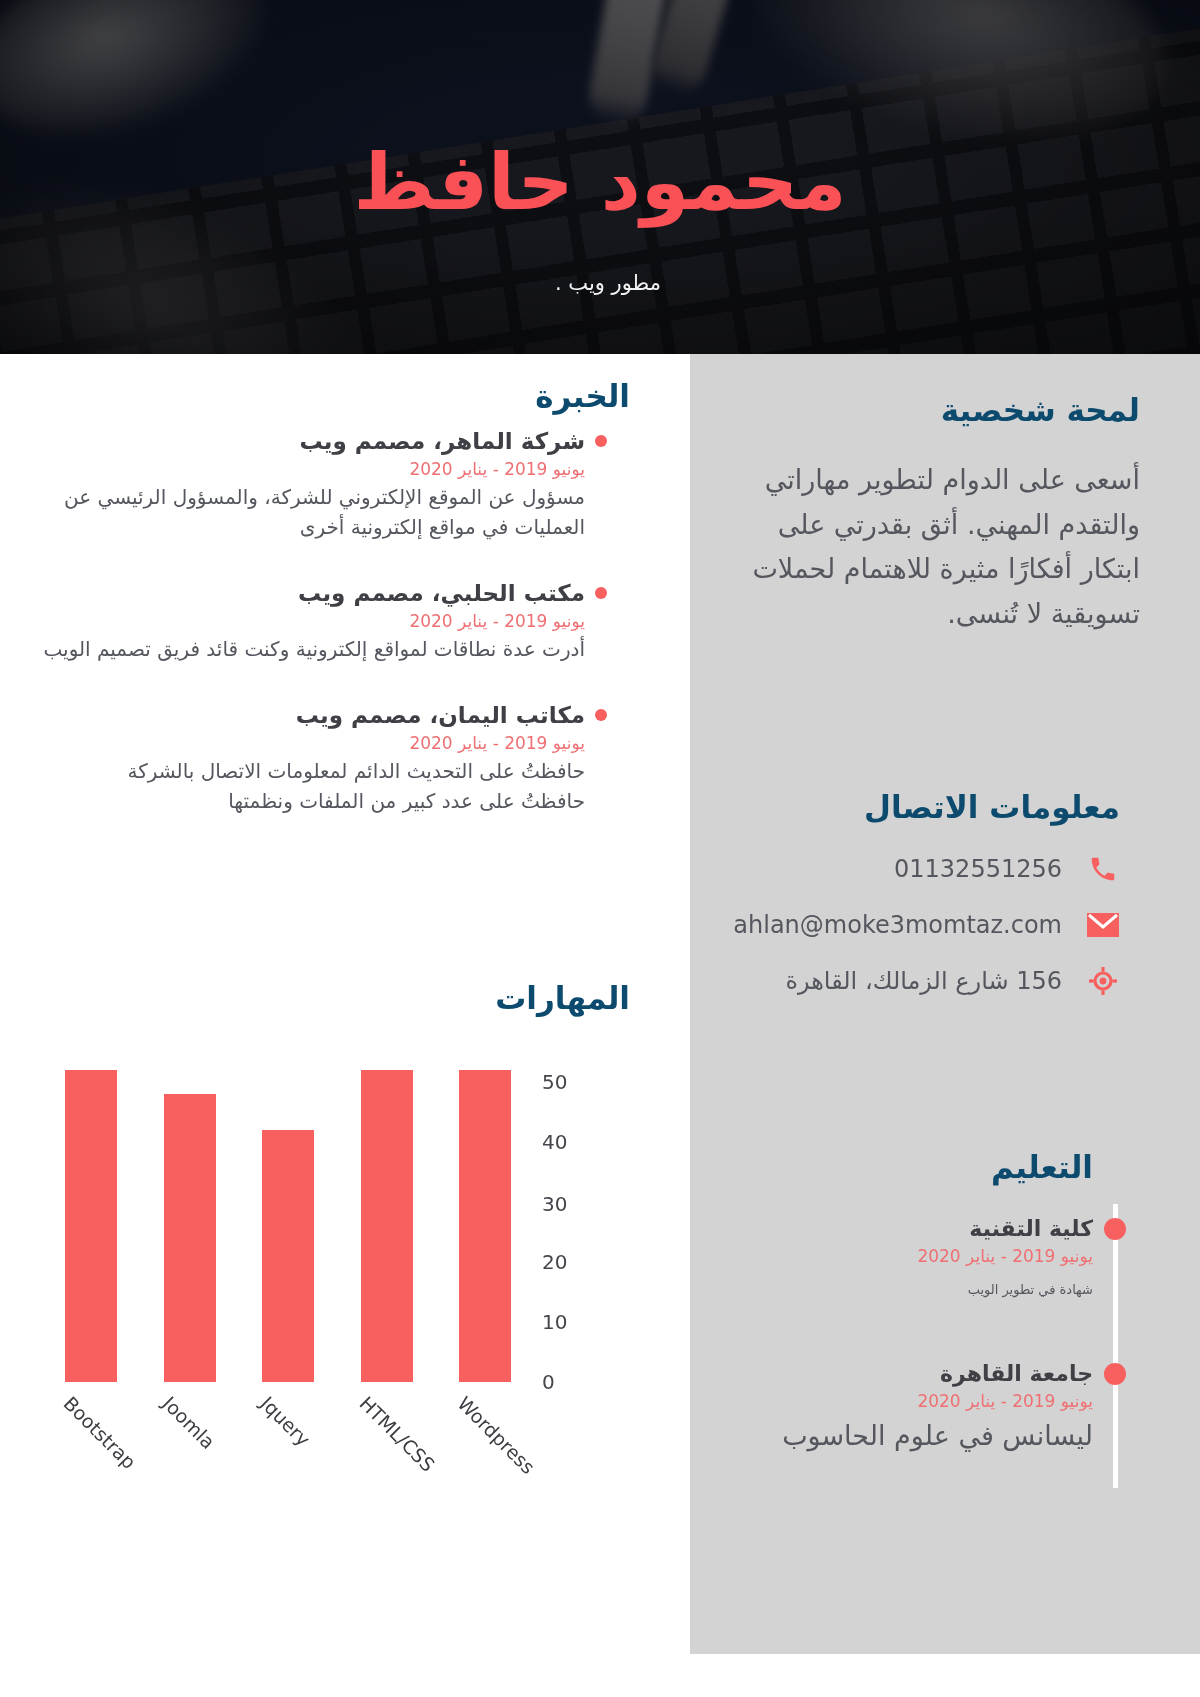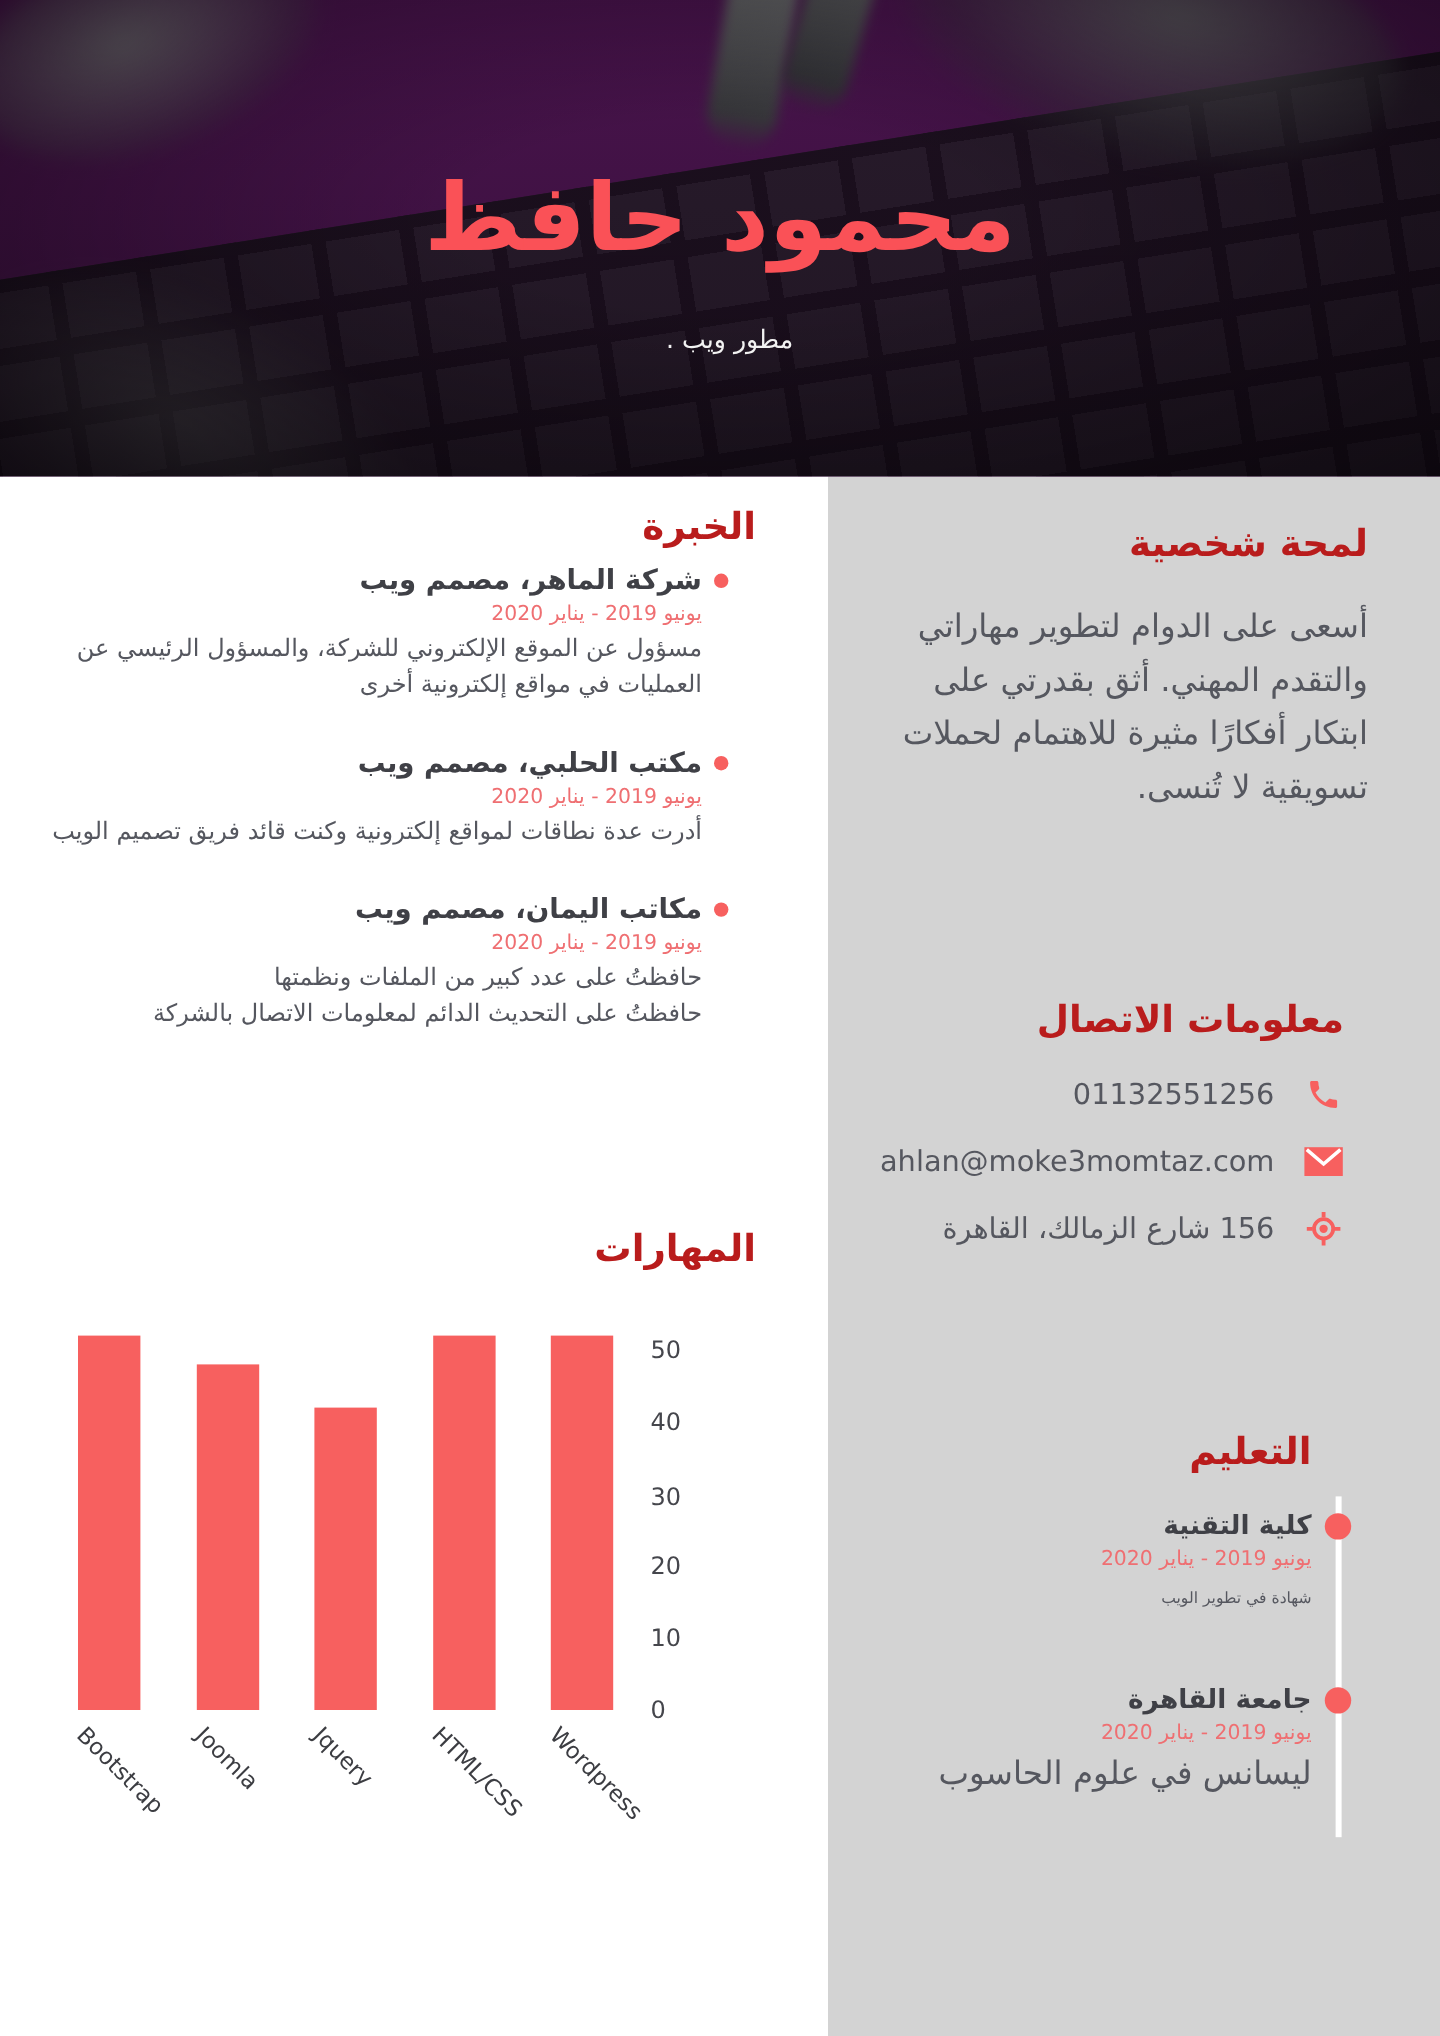--- a/index.html
+++ b/index.html
@@ -1,20 +1,20 @@
 <!DOCTYPE html>
 <html lang="ar"><head>
 <meta charset="utf-8">
 <style>
   * { margin:0; padding:0; box-sizing:border-box; }
   body { background:#888; font-family:"DejaVu Sans", sans-serif; }
   .page { width:1200px; height:1697px; margin:0 auto; background:#ffffff; position:relative; overflow:hidden; direction:rtl; }
 
   
-  .hero { position:relative; width:100%; height:397px; background:#701a75; overflow:hidden; }
+  .hero { position:relative; width:100%; height:354px; background:#0f172a; overflow:hidden; }
   .kb { position:absolute; left:-6%; top:34%; width:118%; height:105%;
         background-color:#2c2c30;
         background-image:
           repeating-linear-gradient(90deg, transparent 0 62px, #121214 62px 74px),
           repeating-linear-gradient(0deg, transparent 0 46px, #121214 46px 60px);
         transform:rotate(-9deg); opacity:.75; }
   .blob { position:absolute; border-radius:50%; filter:blur(9px); }
   .hand-left  { left:-30px; top:-45px; width:300px; height:170px;
         background:radial-gradient(ellipse at 45% 45%, rgba(175,175,178,.85), rgba(110,110,114,.3) 62%, transparent 78%);
         transform:rotate(-18deg); }
@@ -35,21 +35,21 @@
   .hero-name { position:absolute; top:140px; width:100%; text-align:center;
         font-size:78px; font-weight:bold; color:#fa5157; letter-spacing:1px; line-height:1.1; }
   .hero-sub  { position:absolute; top:271px; width:100%; text-align:center;
         font-size:21px; color:#f2f2f2; letter-spacing:12px;padding-left:16px; }
 
   
   .cols { display:flex; height:1300px; }
   .sidebar { width:510px; background:#d3d3d3; padding:36px 60px 0 55px; }
   .main { flex:1; background:#ffffff; padding:22px 60px 0 0; }
 
-  h2.sec { color:#b91c1c; font-size:31px; font-weight:bold; line-height:1.35; }
+  h2.sec { color:#0c4a6e; font-size:31px; font-weight:bold; line-height:1.35; }
 
   
   .jobs { margin-top:8px; margin-left:0; margin-right:45px; }
   .job { position:relative; margin-bottom:36px; }
   .job-dot { position:absolute; right:-22px; top:9px; width:12px; height:12px; border-radius:50%; background:#f7605f; }
   .job-title { font-size:23px; line-height:30px; color:#3f4046; font-weight:bold; }
   .job-date  { font-size:17px; line-height:26px; color:#ef6f72; }
   .job-desc  { font-size:20px; line-height:30px; color:#55575f; }
 
   
@@ -186,22 +186,22 @@
           <div class="job-title">مكتب الحلبي، مصمم ويب</div>
           <div class="job-date">يونيو 2019 - يناير 2020</div>
           <p class="job-desc">أدرت عدة نطاقات لمواقع إلكترونية وكنت قائد فريق تصميم الويب</p>
           <p class="job-desc"></p>
         </div>
 
         <div class="job">
           <span class="job-dot"></span>
           <div class="job-title">مكاتب اليمان، مصمم ويب</div>
           <div class="job-date">يونيو 2019 - يناير 2020</div>
+          <p class="job-desc">حافظتُ على التحديث الدائم لمعلومات الاتصال بالشركة</p>
           <p class="job-desc">حافظتُ على عدد كبير من الملفات ونظمتها</p>
-          <p class="job-desc">حافظتُ على التحديث الدائم لمعلومات الاتصال بالشركة</p>
         </div>
 
       </div>
 
       <h2 class="sec skills-h">المهارات</h2>
       <div class="chart">
           <div class="bar" style="left: 5px; width: 52px; height: 312px; background: rgb(247, 96, 95);"></div>
           <div class="xlabel" style="left: 15px; transform: rotate(45deg);">Bootstrap</div>
           <div class="bar" style="left: 103.5px; width: 52px; height: 288px; background: rgb(247, 96, 95);"></div>
           <div class="xlabel" style="left: 113.5px; transform: rotate(45deg);">Joomla</div>

